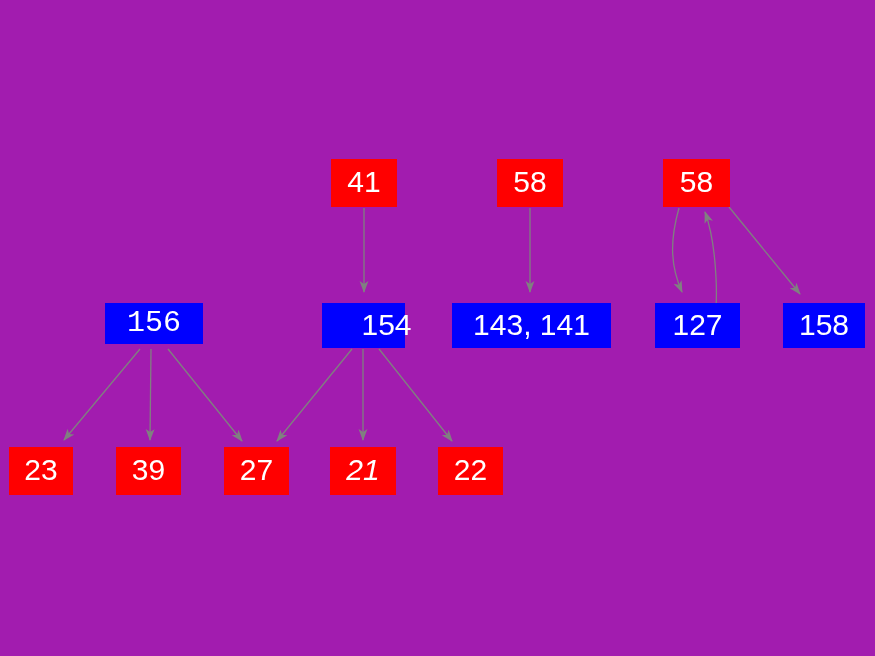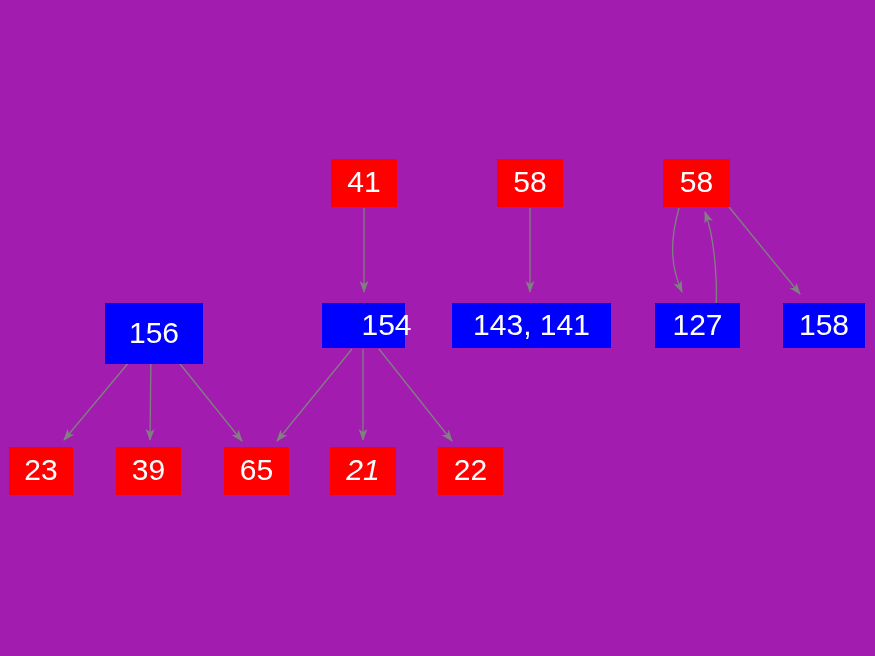--- a/index.html
+++ b/index.html
@@ -77,21 +77,21 @@
   <div id="node-layer">
       <div class="node node-red" style="left: 331px; top: 159px; width: 66px; height: 48px;">
         <span class="node-label">41</span>
       </div>
       <div class="node node-red" style="left: 497px; top: 159px; width: 66px; height: 48px;">
         <span class="node-label">58</span>
       </div>
       <div class="node node-red" style="left: 663px; top: 159px; width: 67px; height: 48px;">
         <span class="node-label">58</span>
       </div>
-      <div class="node node-blue" style="left: 105px; top: 303px; width: 98px; height: 61px;">
+      <div class="node node-blue" style="left: 105px; top: 303px; width: 98px; height: 41px; font-family: Liberation Mono, monospace;">
         <span class="node-label">156</span>
       </div>
       <div class="node node-blue" style="left: 322px; top: 303px; width: 83px; height: 45px; padding-left: 46px;">
         <span class="node-label">154</span>
       </div>
       <div class="node node-blue" style="left: 452px; top: 303px; width: 159px; height: 45px;">
         <span class="node-label">143, 141</span>
       </div>
       <div class="node node-blue" style="left: 655px; top: 303px; width: 85px; height: 45px;">
         <span class="node-label">127</span>
@@ -99,21 +99,21 @@
       <div class="node node-blue" style="left: 783px; top: 303px; width: 82px; height: 45px;">
         <span class="node-label">158</span>
       </div>
       <div class="node node-red" style="left: 9px; top: 447px; width: 64px; height: 48px;">
         <span class="node-label">23</span>
       </div>
       <div class="node node-red" style="left: 116px; top: 447px; width: 65px; height: 48px;">
         <span class="node-label">39</span>
       </div>
       <div class="node node-red" style="left: 224px; top: 447px; width: 65px; height: 48px;">
-        <span class="node-label">65</span>
+        <span class="node-label">27</span>
       </div>
       <div class="node node-red" style="left: 330px; top: 447px; width: 66px; height: 48px; font-style: italic;">
         <span class="node-label">21</span>
       </div>
       <div class="node node-red" style="left: 438px; top: 447px; width: 65px; height: 48px;">
         <span class="node-label">22</span>
       </div>
     </div>
 
 </div>

